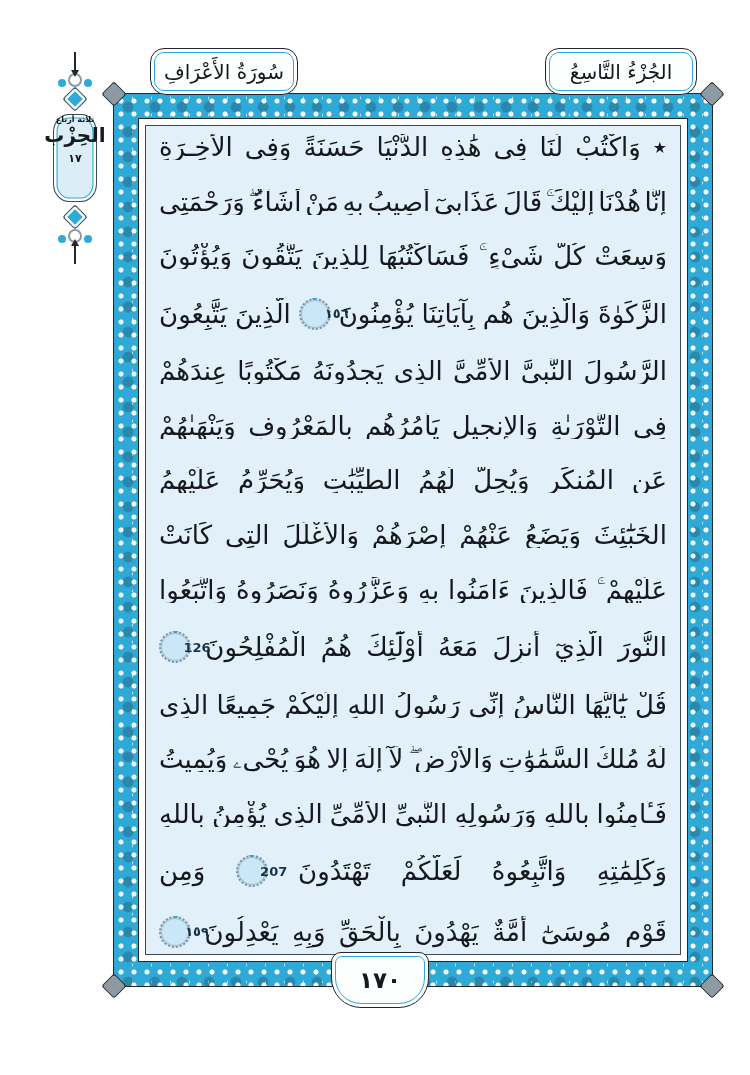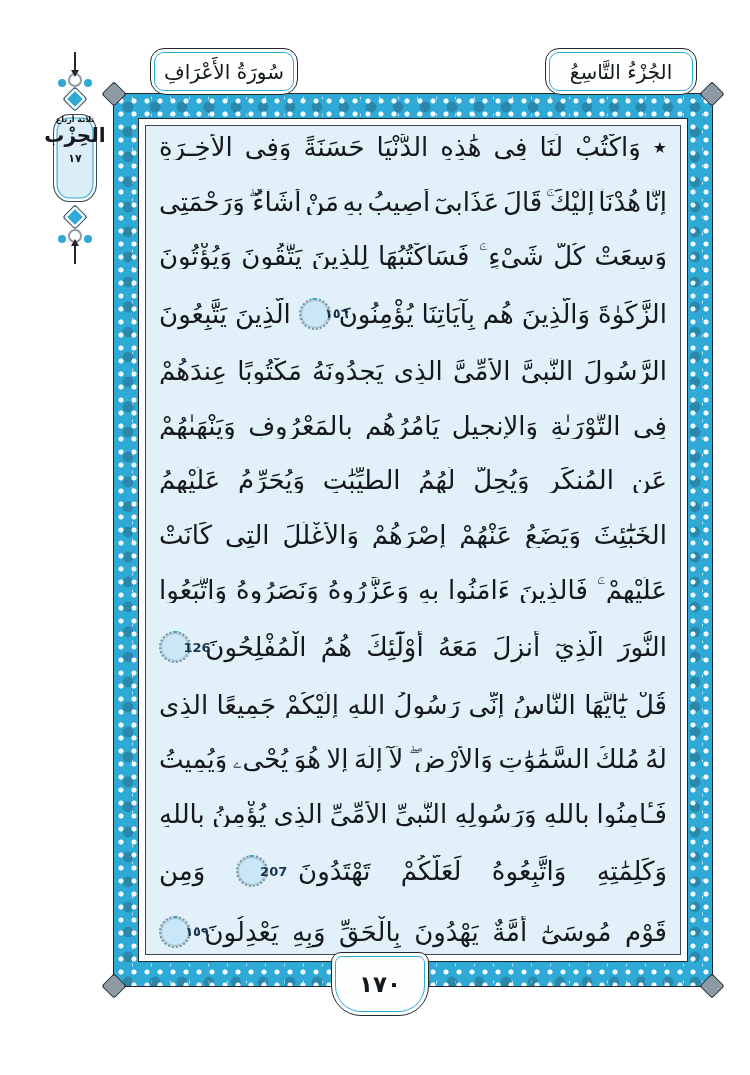--- a/index.html
+++ b/index.html
@@ -66,21 +66,21 @@
     direction:rtl;font-size:20px;font-weight:500;
   }
   .tab::after{
     content:"";position:absolute;inset:3px;border:1.4px solid var(--band,#2fa9d6);
     border-radius:10px;pointer-events:none;
   }
   .tab-right{left:505px;width:152px;margin-left:40px;}
   .tab-left{left:150px;width:148px;}
   
   .page-tab{
-    position:absolute;left:331px;top:952px;width:98px;height:64px;z-index:5;box-sizing:border-box;
+    position:absolute;left:331px;top:952px;width:98px;height:56px;z-index:5;box-sizing:border-box;
     background:#fdfefe;border:1.4px solid var(--line,#23272b);
     border-radius:10px 10px 30px 30px;
     display:flex;align-items:center;justify-content:center;
     font-size:23px;font-weight:600;direction:rtl;
   }
   .page-tab::after{
     content:"";position:absolute;inset:3px;border:1.3px solid var(--band,#2fa9d6);
     border-radius:7px 7px 26px 26px;pointer-events:none;
   }
   

